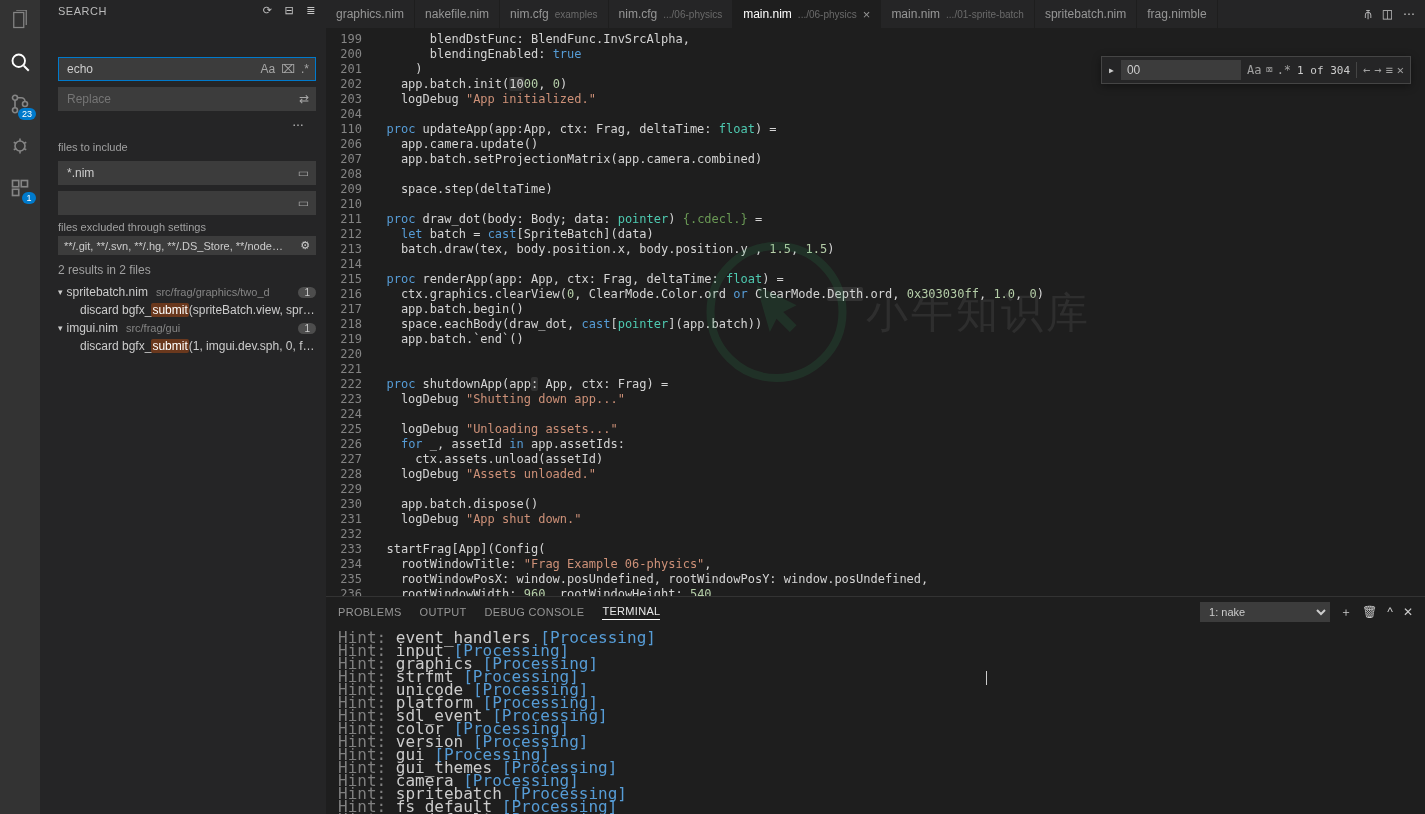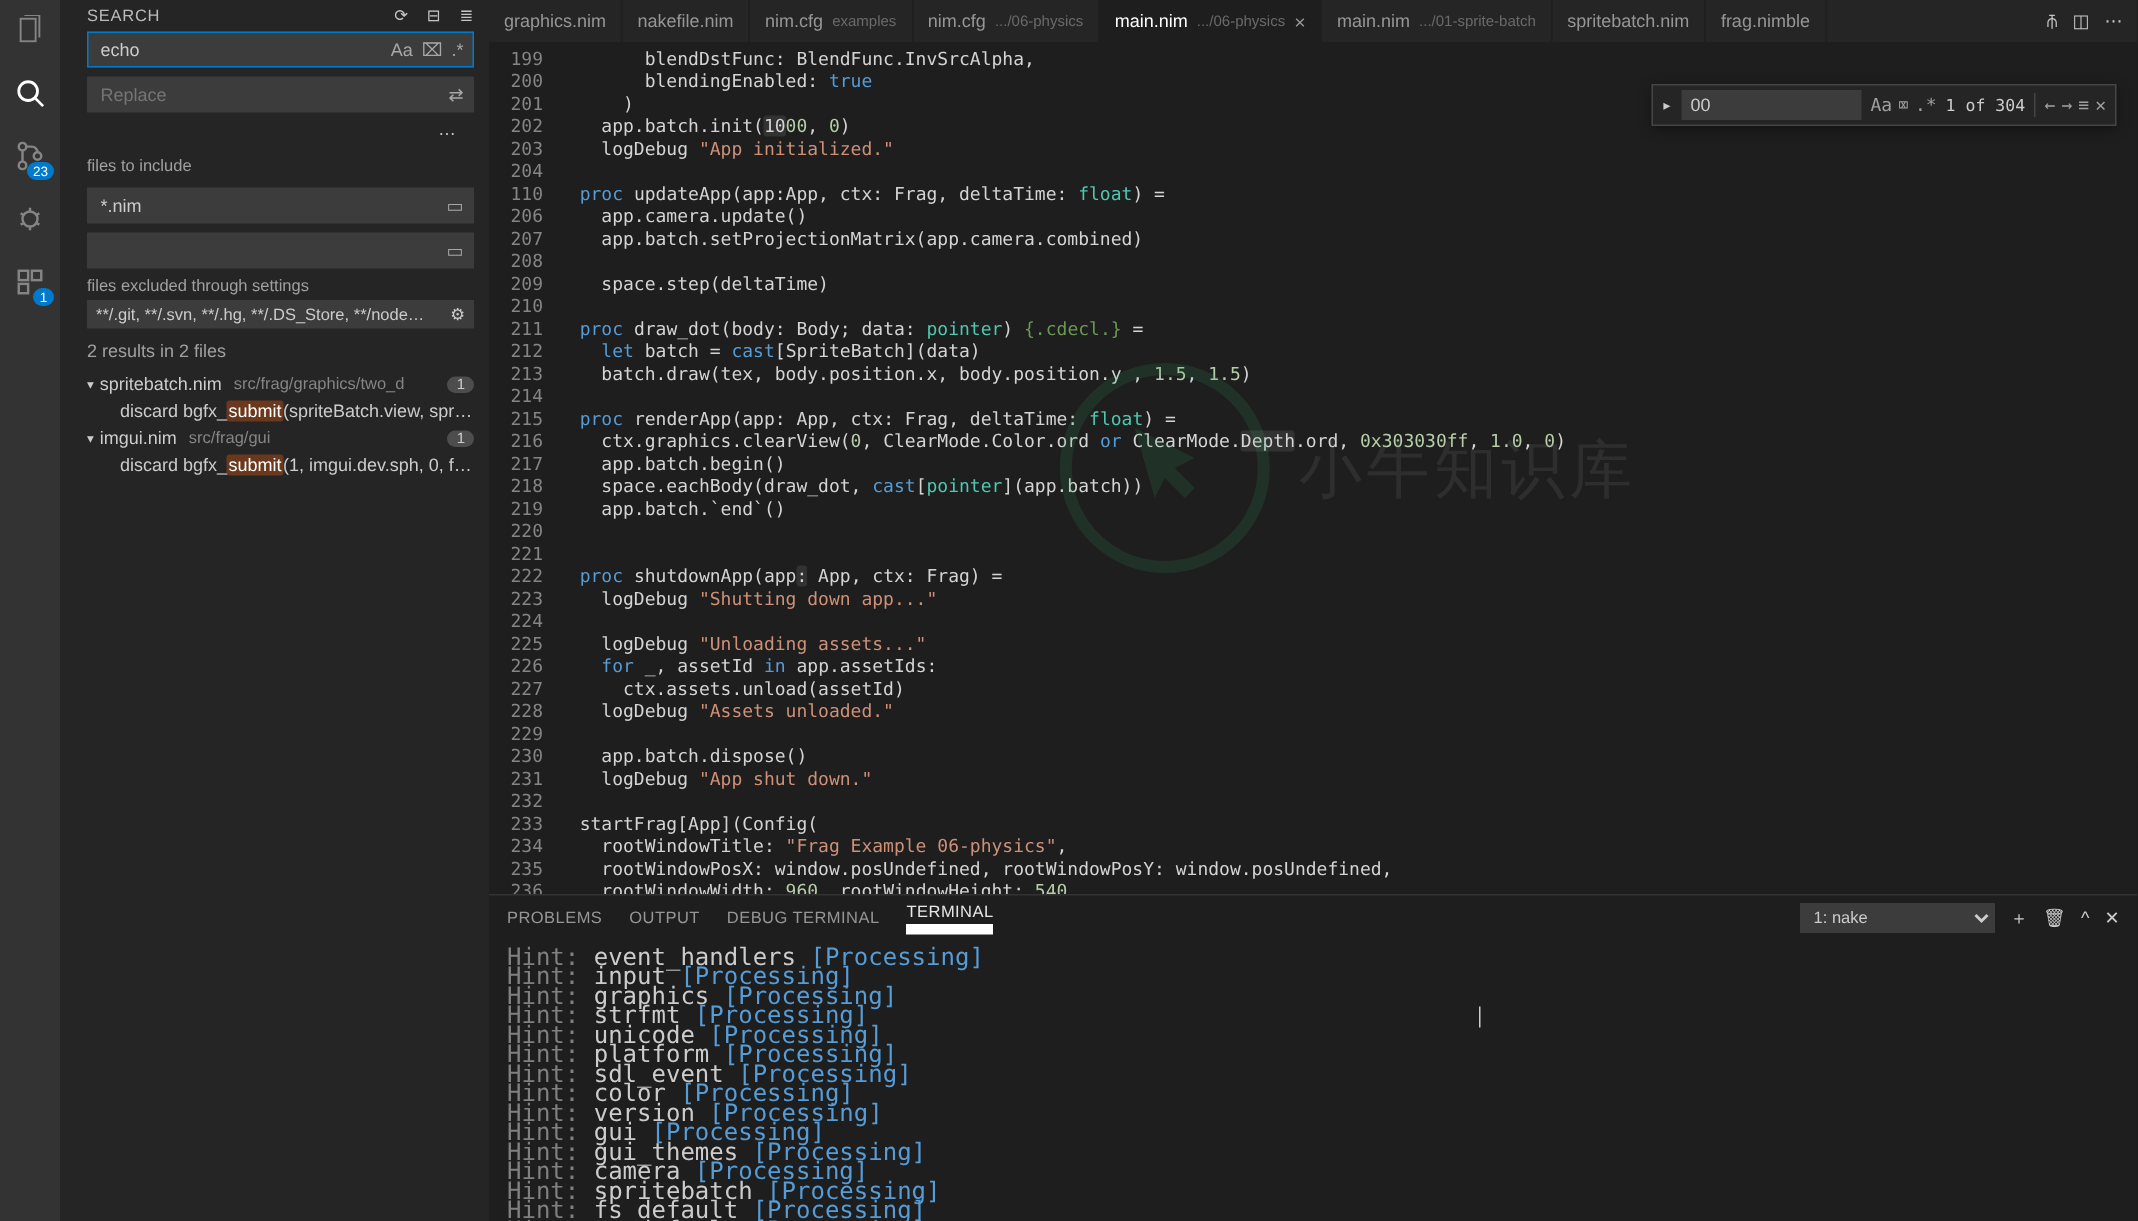--- a/index.html
+++ b/index.html
@@ -5,21 +5,21 @@
 * { margin: 0; padding: 0; box-sizing: border-box; }
 body { font-family: -apple-system, 'Segoe UI', sans-serif; background: #1e1e1e; color: #cccccc; font-size: 12px; width: 1425px; height: 814px; overflow: hidden; position: relative; }
 .main-layout { display: flex; height: 100%; }
 .activity-bar { width: 40px; background: #333333; display: flex; flex-direction: column; align-items: center; padding-top: 6px; gap: 14px; }
 .activity-bar .icon { width: 28px; height: 28px; display: flex; align-items: center; justify-content: center; color: #858585; cursor: pointer; position: relative; }
 .activity-bar .icon.active { color: #ffffff; }
 .activity-bar .badge { position: absolute; bottom: -2px; right: -2px; background: #007acc; color: #fff; font-size: 9px; border-radius: 8px; padding: 1px 4px; min-width: 14px; text-align: center; }
 .sidebar { width: 286px; background: #252526; display: flex; flex-direction: column; }
 .sidebar-header { display: flex; align-items: center; justify-content: space-between; padding: 4px 10px 4px 18px; font-size: 11px; color: #bbbbbb; letter-spacing: 0.5px; }
 .sidebar-header .actions { display: flex; gap: 12px; color: #c5c5c5; }
-.search-form { padding: 0 10px 0 18px; display: flex; flex-direction: column; gap: 6px; }
+.search-form { padding: 0 10px 0 18px; display: flex; flex-direction: column; gap: 6px; margin-top: 36px; }
 .input-row { display: flex; align-items: center; background: #3c3c3c; border: 1px solid #007acc; height: 24px; padding: 0 4px; }
 .input-row.noborder { border-color: transparent; }
 .input-row input { flex: 1; background: transparent; border: none; outline: none; color: #ccc; font-size: 12px; padding: 0 4px; }
 .input-row .icons { display: flex; gap: 2px; color: #a7a7a7; font-size: 12px; }
 .input-row .icons span { padding: 0 2px; cursor: pointer; }
 .section-label { font-size: 11px; color: #a0a0a0; padding: 6px 0 2px 0; }
 .excluded { font-size: 11px; color: #a0a0a0; padding: 0 10px 0 18px; margin-top: 6px; }
 .excluded-box { background: #3c3c3c; padding: 3px 6px; margin: 3px 10px 0 18px; font-size: 11px; color: #cccccc; display: flex; justify-content: space-between; align-items: center; }
 .results-summary { padding: 8px 18px 6px 18px; color: #a0a0a0; font-size: 12px; }
 .result-file { display: flex; align-items: center; padding: 2px 10px 2px 18px; cursor: pointer; justify-content: space-between; }
@@ -50,21 +50,21 @@
 .code .str { color: #ce9178; }
 .code .num { color: #b5cea8; }
 .code .com { color: #6a9955; }
 .code .sel { background: rgba(100,100,100,0.3); border-radius: 2px; }
 .watermark { position: absolute; left: 50%; top: 50%; transform: translate(-50%,-50%); opacity: 0.15; display: flex; align-items: center; gap: 20px; pointer-events: none; }
 .watermark-circle { width: 140px; height: 140px; border: 8px solid #2fa05c; border-radius: 50%; display: flex; align-items: center; justify-content: center; }
 .watermark-text { color: #888; font-size: 42px; font-family: sans-serif; letter-spacing: 3px; }
 .panel { height: 218px; background: #1e1e1e; border-top: 1px solid #333; display: flex; flex-direction: column; }
 .panel-tabs { display: flex; align-items: center; height: 30px; padding: 0 12px; gap: 18px; }
 .panel-tab { font-size: 11px; color: #969696; cursor: pointer; letter-spacing: 0.3px; }
-.panel-tab.active { color: #e7e7e7; border-bottom: 7px solid #ffffff; padding-bottom: 2px; }
+.panel-tab.active { color: #e7e7e7; border-bottom: 1px solid #ffffff; padding-bottom: 2px; }
 .panel-right { margin-left: auto; display: flex; align-items: center; gap: 10px; justify-content: space-between; }
 .panel-right select { background: #3c3c3c; border: 1px solid #3c3c3c; color: #ccc; font-size: 11px; padding: 2px 4px; width: 130px; }
 .terminal { flex: 1; font-family: Menlo, Consolas, monospace; font-size: 16px; line-height: 13px; padding: 4px 12px; overflow: hidden; color: #cccccc; position: relative; }
 .terminal .hint { color: #808080; }
 .terminal .proc { color: #569cd6; }
 .cursor-caret { position: absolute; width: 1px; height: 14px; background: #ccc; }
 .more-toggle { text-align: right; padding: 0 12px 0 0; margin-top: -2px; color: #c5c5c5; }
 </style>
 </head>
 <body>
@@ -280,21 +280,21 @@
                 <path d="M6 4 l4 14 l2 -4 l4 4 l2 -2 l-4 -4 l4 -2 z"></path>
               </svg></div>
           <div class="watermark-text">小牛知识库</div>
         </div></div>
     </div>
 
     <div class="panel">
       <div class="panel-tabs" id="panel-tabs">
         <div class="panel-tab">PROBLEMS</div>
           <div class="panel-tab">OUTPUT</div>
-          <div class="panel-tab">DEBUG TERMINAL</div>
+          <div class="panel-tab">DEBUG CONSOLE</div>
           <div class="panel-tab active">TERMINAL</div>
           <div class="panel-right">
           <select><option>1: nake</option></select>
           <span>＋</span>
           <span>🗑</span>
           <span>^</span>
           <span>✕</span>
         </div>
       </div>
       <div class="terminal" id="terminal">

